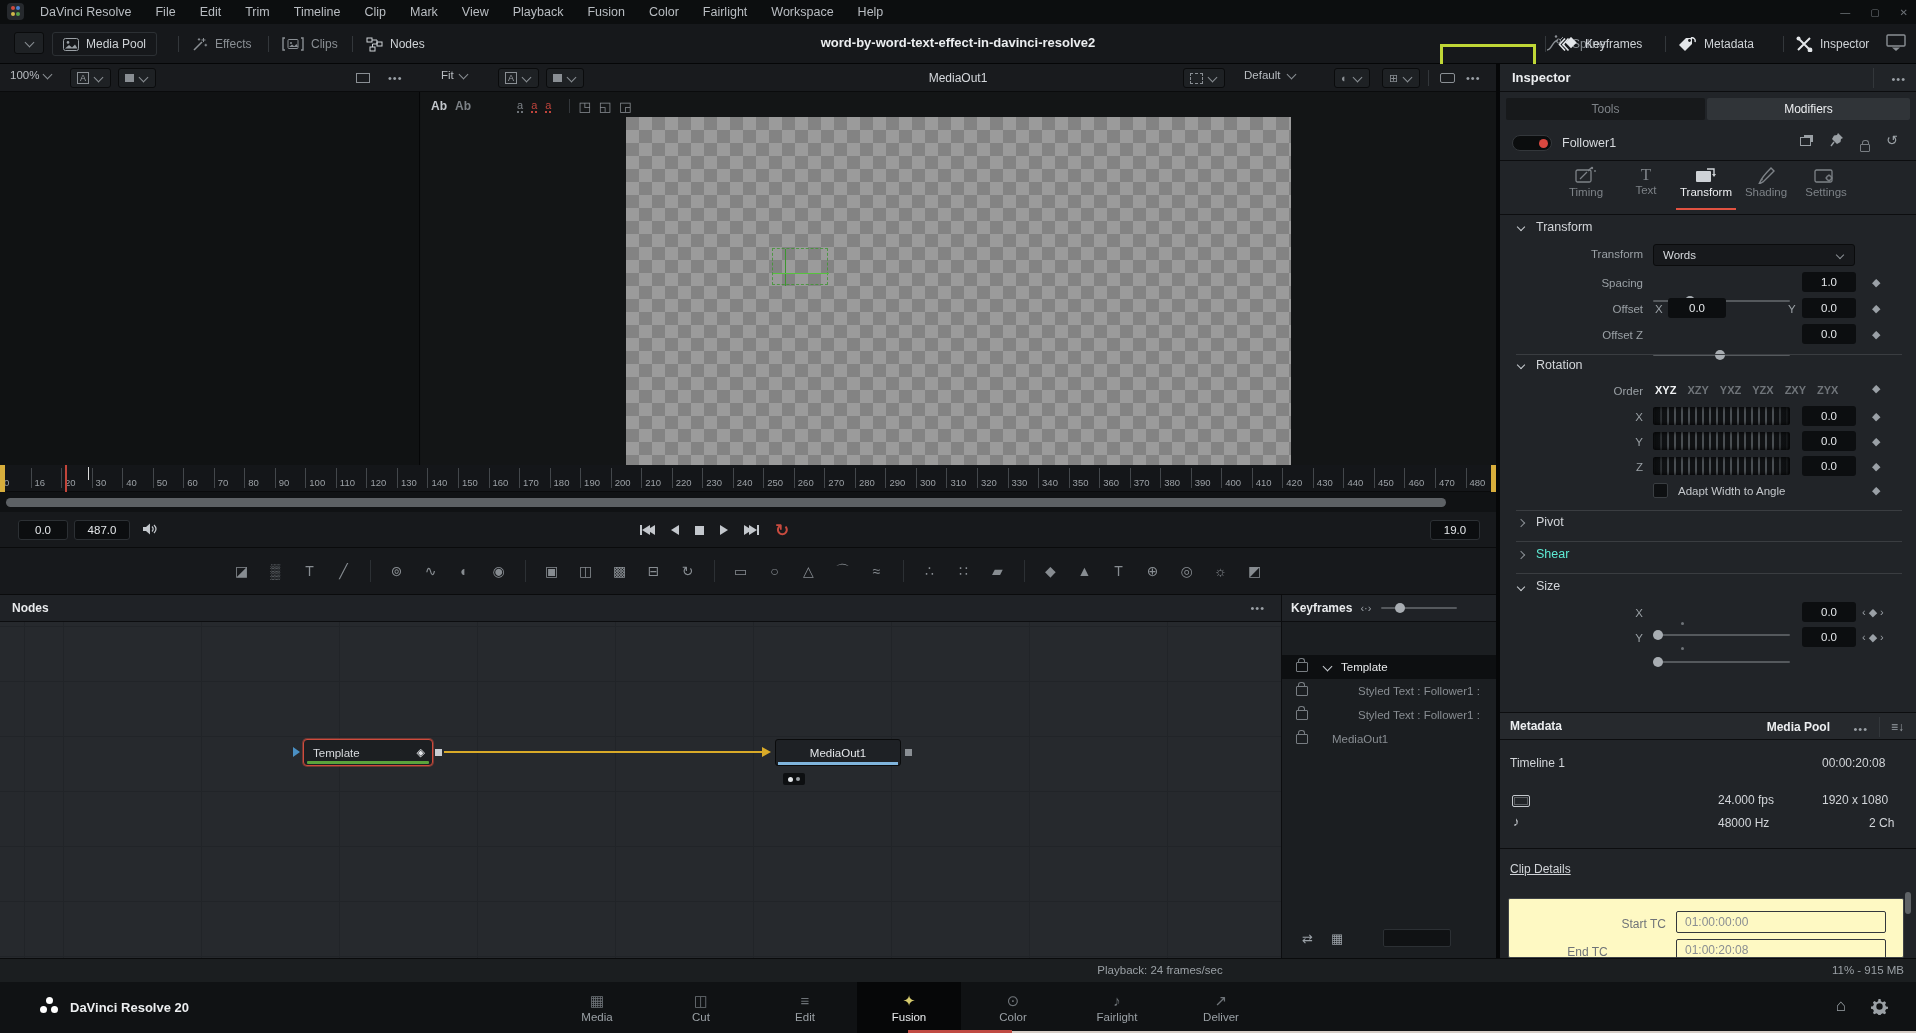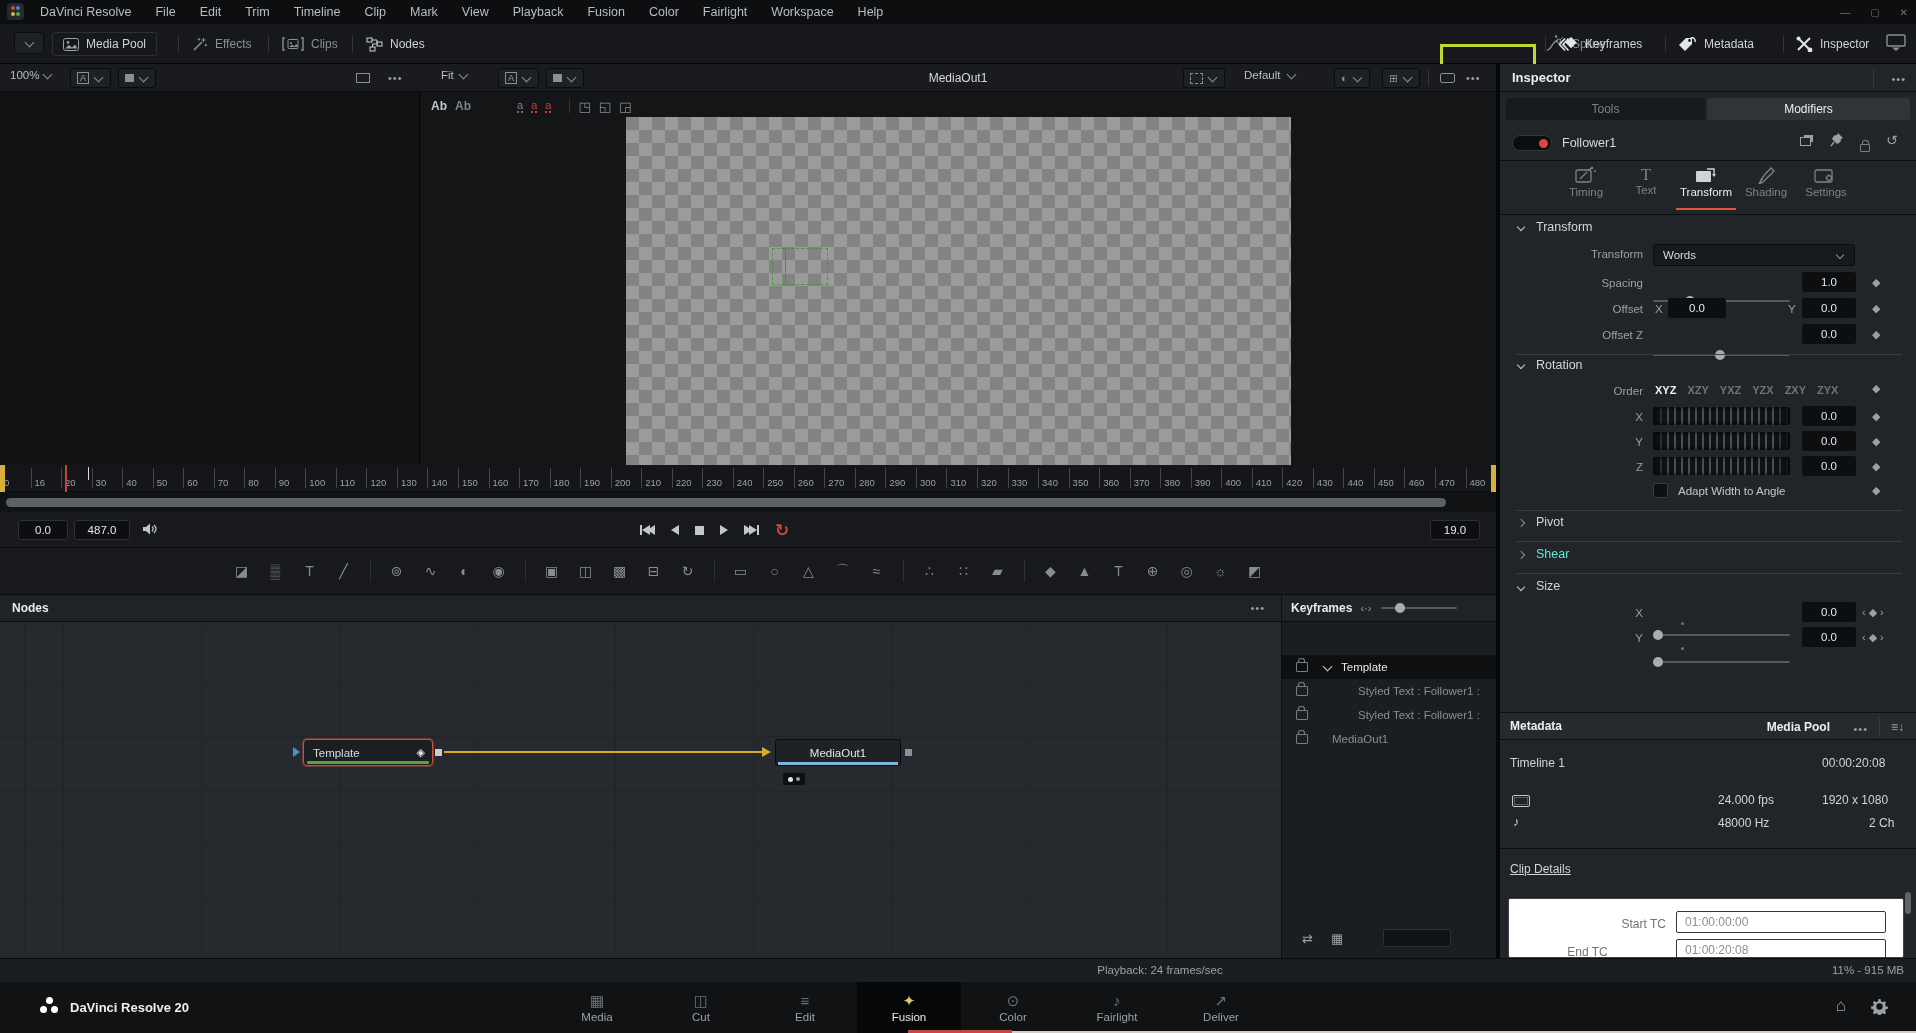--- a/index.html
+++ b/index.html
@@ -111,20 +111,21 @@
   <div class="r vdiv" style="left:352px;top:12px;height:16px;"></div>
   <div class="r ibtn" style="left:366px;top:8px;height:24px;">
     <svg width="17" height="15" viewBox="0 0 17 15">
         <rect x="1" y="1" width="5" height="4" fill="none" stroke="#cfd3d7"></rect>
         <rect x="11" y="5" width="5" height="4" fill="none" stroke="#cfd3d7"></rect>
         <rect x="4" y="10" width="5" height="4" fill="none" stroke="#cfd3d7"></rect>
         <path d="M6 3h5v4M6.5 10V7h5" stroke="#cfd3d7" fill="none"></path>
       </svg>
     <span>Nodes</span>
   </div>
+  <div class="r" style="left:600px;top:11px;width:716px;text-align:center;color:#eceef0;font-size:13px;font-weight:bold;">word-by-word-text-effect-in-davinci-resolve2</div>
 
   <div class="r ibtn" style="left:1545px;top:8px;height:24px;color:#8a8f94;text-align:center;">
     <svg width="20" height="18" viewBox="0 0 20 18">
         <path d="M2 15C7 15 8 4 13 6" stroke="#8a8f94" fill="none" stroke-width="1.4"></path>
         <circle cx="13.5" cy="6" r="2" fill="none" stroke="#8a8f94"></circle>
         <path d="M15 5L18 2" stroke="#8a8f94"></path>
         <circle cx="11" cy="1.5" r="1.2" fill="#8a8f94"></circle>
         <circle cx="18.5" cy="10" r="1.2" fill="#8a8f94"></circle>
       </svg>
     <span style="color:#8a8f94;">Spline</span>
@@ -605,21 +606,21 @@
   <span class="r" style="left:10px;top:692px;color:#d2d5d9;font-size:12px;">Timeline 1</span>
   <span class="r" style="left:322px;top:692px;color:#d2d5d9;font-size:12px;">00:00:20:08</span>
   <span class="r" style="left:12px;top:731px;width:18px;height:12px;border:1.5px solid #c3c7cc;border-radius:2px;box-shadow:inset 0 0 0 1px #212428,inset 0 0 0 2px #5a5e62;"></span>
   <span class="r" style="left:218px;top:729px;color:#d2d5d9;font-size:12px;">24.000 fps</span>
   <span class="r" style="left:322px;top:729px;color:#d2d5d9;font-size:12px;">1920 x 1080</span>
   <span class="r" style="left:13px;top:750px;color:#c3c7cc;font-size:13px;">♪</span>
   <span class="r" style="left:218px;top:752px;color:#d2d5d9;font-size:12px;">48000 Hz</span>
   <span class="r" style="left:322px;top:752px;color:#d2d5d9;font-size:12px;margin-left:47px;">2 Ch</span>
   <div class="r" style="left:0;top:784px;width:416px;height:1px;background:#0c0d0f;"></div>
   <span class="r" style="left:10px;top:798px;color:#d2d5d9;font-size:12px;text-decoration:underline;">Clip Details</span>
-  <div class="r" style="left:8px;top:834px;width:396px;height:60px;border:1px solid #3f4347;background:#ffffff;border-radius:2px;">
+  <div class="r" style="left:8px;top:834px;width:396px;height:60px;border:1px solid #3f4347;background:#fef9c3;border-radius:2px;">
     <span class="r" style="left:0;top:18px;width:157px;text-align:right;color:#6f7378;font-size:12px;">Start TC</span>
     <div class="r flex" style="left:167px;top:12px;width:210px;height:22px;border:1px solid #34383c;border-radius:2px;">
       <span style="margin-left:8px;color:#8a8e92;font-size:12px;">01:00:00:00</span>
     </div>
     <span class="r" style="left:0;top:46px;width:157px;text-align:center;color:#6f7378;font-size:12px;">End TC</span>
     <div class="r flex" style="left:167px;top:40px;width:210px;height:22px;border:1px solid #34383c;border-radius:2px;">
       <span style="margin-left:8px;color:#8a8e92;font-size:12px;">01:00:20:08</span>
     </div>
   </div>
   <span class="r" style="left:405px;top:828px;width:6px;height:22px;background:#5f6367;border-radius:3px;"></span>

